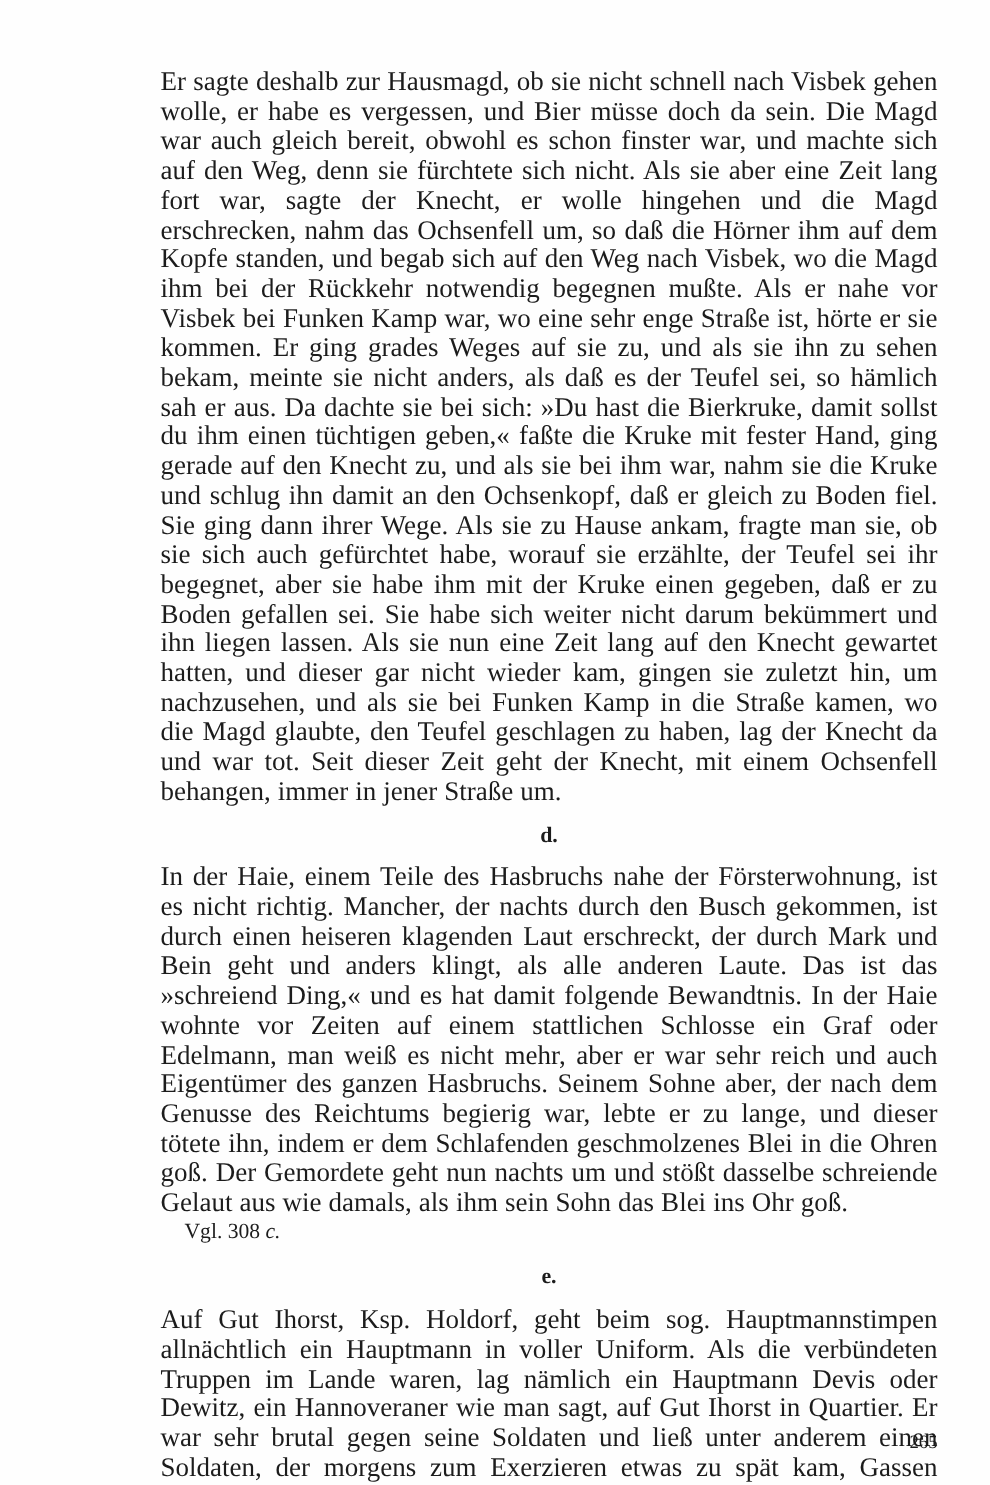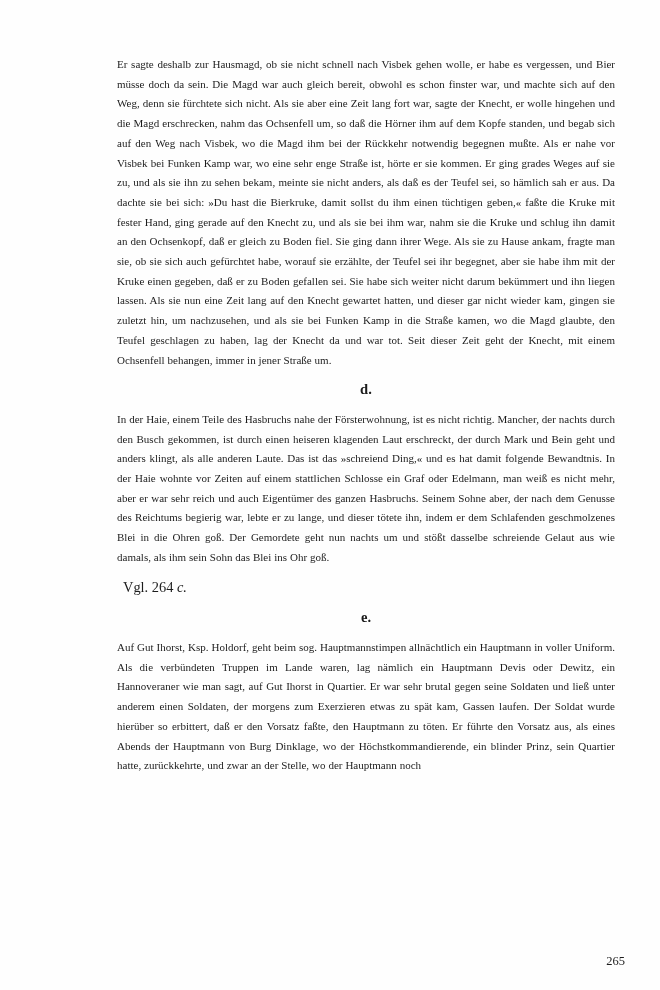--- a/index.html
+++ b/index.html
@@ -15,22 +15,22 @@
     font-family: "Liberation Serif", "DejaVu Serif", serif;
     color: #1c1c1c;
   }
   .book-page {
     position: absolute;
     left: 107px;
     top: 45px;
     width: 518px;
   }
   p.para {
-    margin: 10px;
-    font-size: 11px;
+    margin: 0;
+    font-size: 18px;
     line-height: 19.7px;
     text-align: justify;
     text-justify: inter-word;
     hyphens: auto;
     -webkit-hyphens: auto;
     word-spacing: 0.2px;
   }
   .section-heading {
     margin: 10px 0 8px 0;
     font-size: 14.6px;
@@ -65,21 +65,21 @@
 <body>
 
 <div class="book-page">
 
   <p class="para">Er sagte deshalb zur Hausmagd, ob sie nicht schnell nach Visbek gehen wolle, er habe es vergessen, und Bier müsse doch da sein. Die Magd war auch gleich bereit, obwohl es schon finster war, und machte sich auf den Weg, denn sie fürchtete sich nicht. Als sie aber eine Zeit lang fort war, sagte der Knecht, er wolle hingehen und die Magd erschrecken, nahm das Ochsenfell um, so daß die Hörner ihm auf dem Kopfe standen, und begab sich auf den Weg nach Visbek, wo die Magd ihm bei der Rückkehr notwendig begegnen mußte. Als er nahe vor Visbek bei Funken Kamp war, wo eine sehr enge Straße ist, hörte er sie kommen. Er ging grades Weges auf sie zu, und als sie ihn zu sehen bekam, meinte sie nicht anders, als daß es der Teufel sei, so hämlich sah er aus. Da dachte sie bei sich: »Du hast die Bierkruke, damit sollst du ihm einen tüchtigen geben,« faßte die Kruke mit fester Hand, ging gerade auf den Knecht zu, und als sie bei ihm war, nahm sie die Kruke und schlug ihn damit an den Ochsenkopf, daß er gleich zu Boden fiel. Sie ging dann ihrer Wege. Als sie zu Hause ankam, fragte man sie, ob sie sich auch gefürchtet habe, worauf sie erzählte, der Teufel sei ihr begegnet, aber sie habe ihm mit der Kruke einen gegeben, daß er zu Boden gefallen sei. Sie habe sich weiter nicht darum bekümmert und ihn liegen lassen. Als sie nun eine Zeit lang auf den Knecht gewartet hatten, und dieser gar nicht wieder kam, gingen sie zuletzt hin, um nachzusehen, und als sie bei Funken Kamp in die Straße kamen, wo die Magd glaubte, den Teufel geschlagen zu haben, lag der Knecht da und war tot. Seit dieser Zeit geht der Knecht, mit einem Ochsenfell behangen, immer in jener Straße um.</p>
 
   <h3 class="section-heading">d.</h3>
 
   <p class="para">In der Haie, einem Teile des Hasbruchs nahe der Försterwohnung, ist es nicht richtig. Mancher, der nachts durch den Busch gekommen, ist durch einen heiseren klagenden Laut erschreckt, der durch Mark und Bein geht und anders klingt, als alle anderen Laute. Das ist das »schreiend Ding,« und es hat damit folgende Bewandtnis. In der Haie wohnte vor Zeiten auf einem stattlichen Schlosse ein Graf oder Edelmann, man weiß es nicht mehr, aber er war sehr reich und auch Eigentümer des ganzen Hasbruchs. Seinem Sohne aber, der nach dem Genusse des Reichtums begierig war, lebte er zu lange, und dieser tötete ihn, indem er dem Schlafenden geschmolzenes Blei in die Ohren goß. Der Gemordete geht nun nachts um und stößt dasselbe schreiende Gelaut aus wie damals, als ihm sein Sohn das Blei ins Ohr goß.</p>
 
-  <p class="reference"><span>Vgl. 264 </span><span class="ref-italic">c.</span></p>
+  <p class="reference"><span>Vgl. 308 </span><span class="ref-italic">c.</span></p>
 
   <h3 class="section-heading spaced">e.</h3>
 
   <p class="para">Auf Gut Ihorst, Ksp. Holdorf, geht beim sog. Hauptmannstimpen allnächtlich ein Hauptmann in voller Uniform. Als die verbündeten Truppen im Lande waren, lag nämlich ein Hauptmann Devis oder Dewitz, ein Hannoveraner wie man sagt, auf Gut Ihorst in Quartier. Er war sehr brutal gegen seine Soldaten und ließ unter anderem einen Soldaten, der morgens zum Exerzieren etwas zu spät kam, Gassen laufen. Der Soldat wurde hierüber so erbittert, daß er den Vorsatz faßte, den Hauptmann zu töten. Er führte den Vorsatz aus, als eines Abends der Hauptmann von Burg Dinklage, wo der Höchstkommandierende, ein blinder Prinz, sein Quartier hatte, zurückkehrte, und zwar an der Stelle, wo der Hauptmann noch</p>
 
 </div>
 
 <div class="page-number">265</div>
 
 </body></html>

